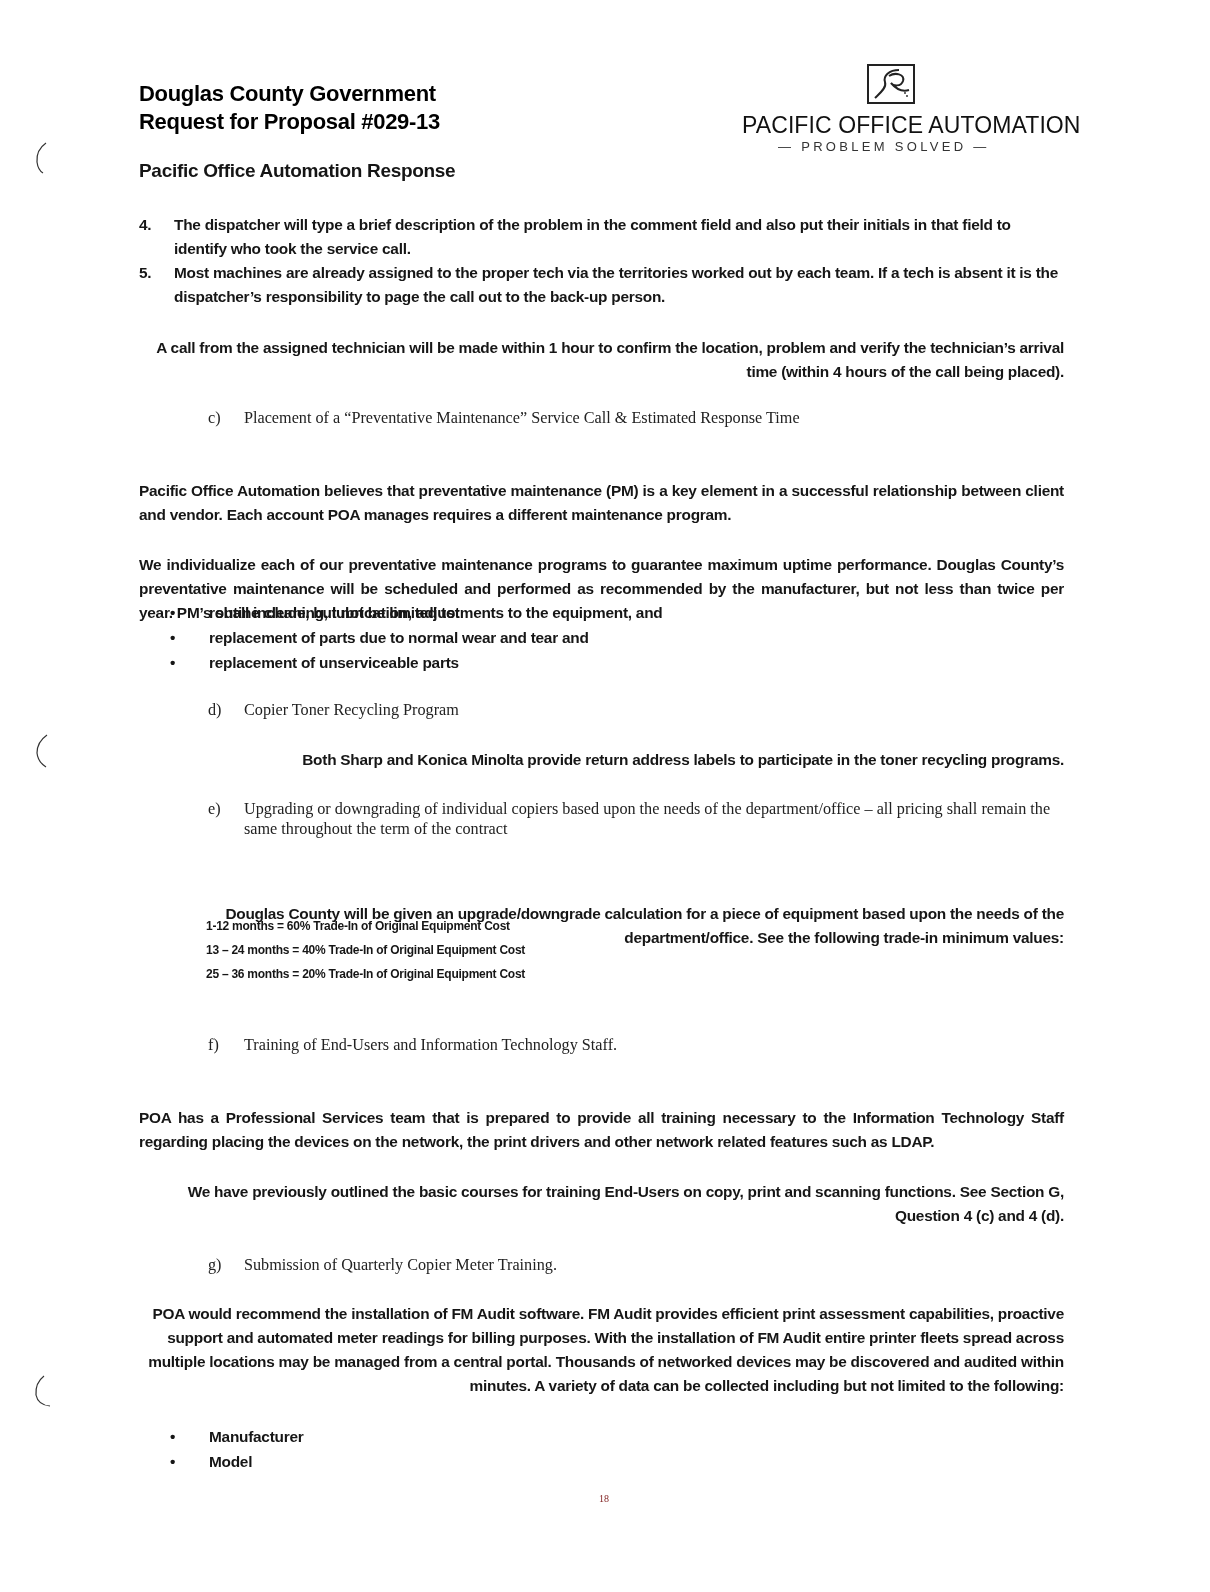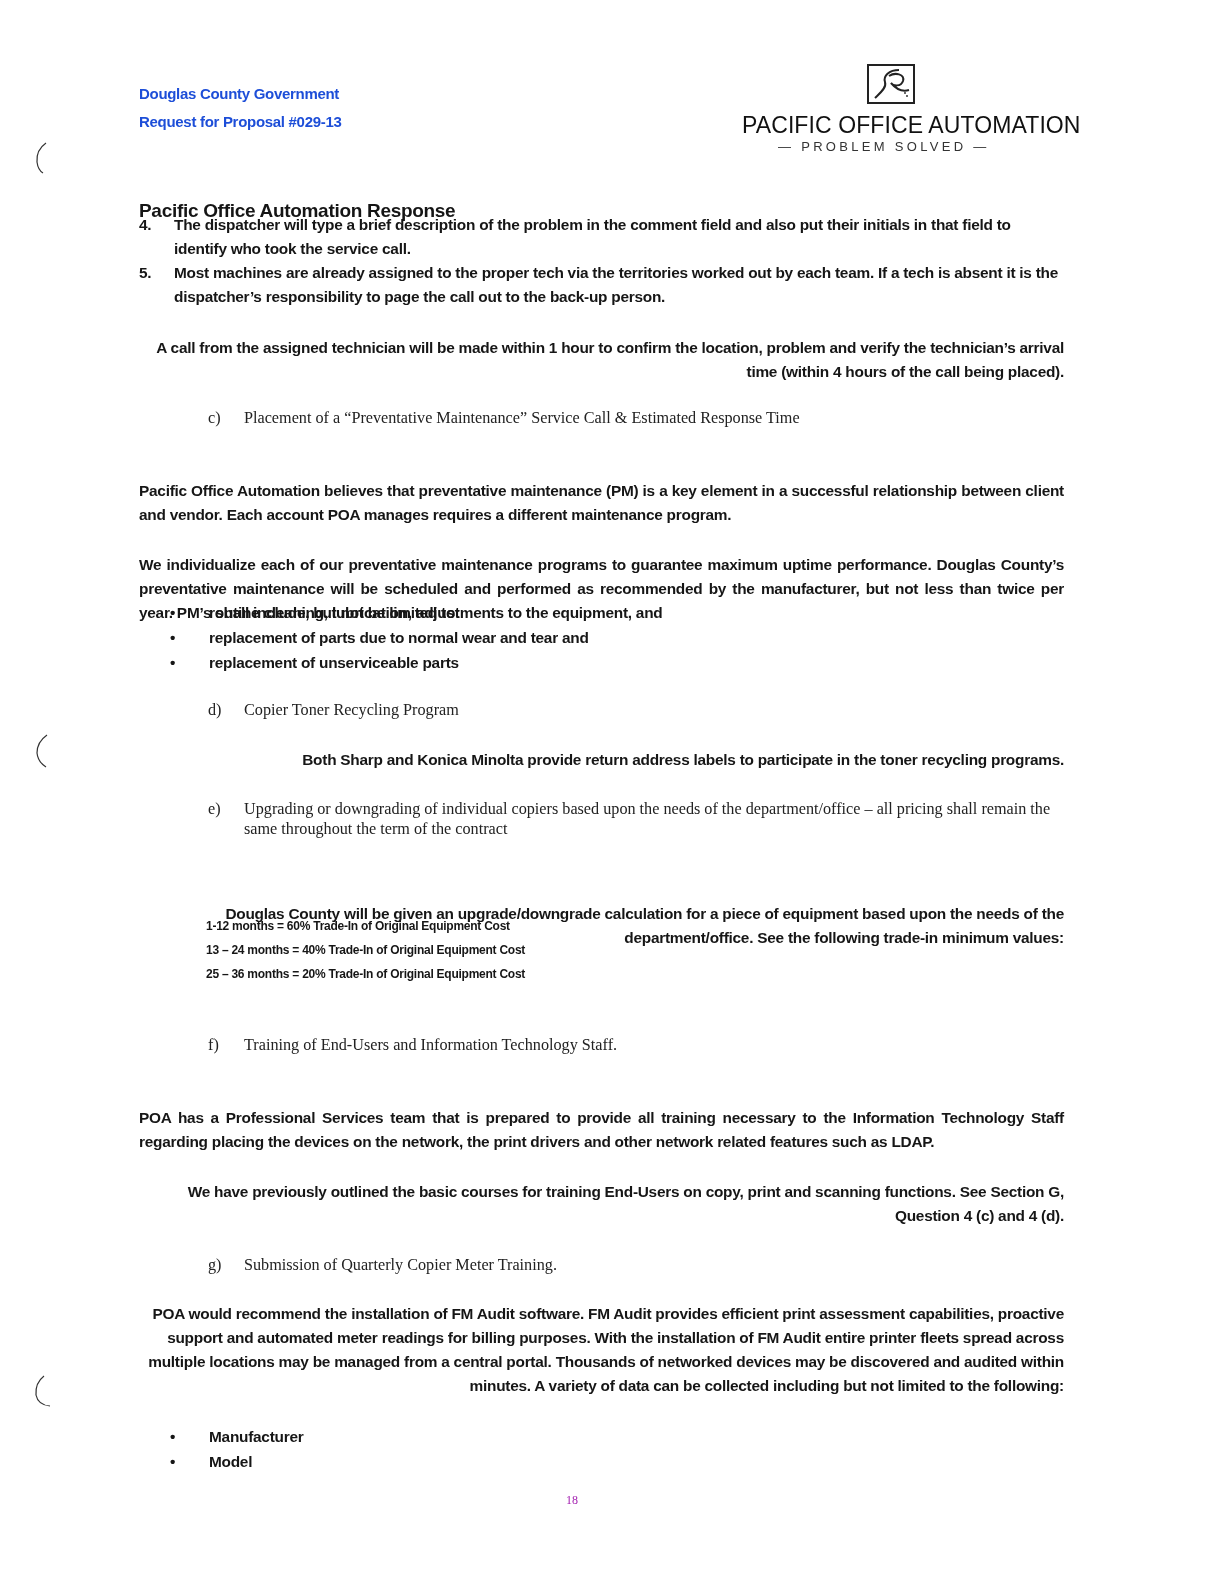--- a/index.html
+++ b/index.html
@@ -2,42 +2,42 @@
 <html><head>
 <meta charset="utf-8">
 <style>
   html, body { margin: 0; padding: 0; background: #ffffff; }
   body { width: 1210px; height: 1592px; position: relative; overflow: hidden; color: #111; }
   .sans { font-family: "Liberation Sans", "DejaVu Sans", sans-serif; }
   .serif { font-family: "Liberation Serif", "DejaVu Serif", serif; }
   .abs { position: absolute; }
 
   
-  .hdr-left { left: 139px; top: 80px; font-size: 15px; font-weight: bold; line-height: 28px; color: #1d4ed8; letter-spacing: -0.3px; }
-  .hdr-sub { left: 139px; top: 160px; font-size: 19px; font-weight: bold; color: #151515; letter-spacing: -0.3px; margin-top: 40px; }
+  .hdr-left { left: 139px; top: 80px; font-size: 22px; font-weight: bold; line-height: 28px; color: #000000; letter-spacing: -0.3px; }
+  .hdr-sub { left: 139px; top: 160px; font-size: 19px; font-weight: bold; color: #151515; letter-spacing: -0.3px; }
   .logo-box { left: 867px; top: 64px; width: 48px; height: 40px; border: 2px solid #222; box-sizing: border-box; }
   .logo-box svg { width: 100%; height: 100%; display: block; }
   .brand { left: 742px; top: 112px; font-size: 23px; color: #111; letter-spacing: 0.1px; }
   .tagline { left: 778px; top: 139px; font-size: 13px; color: #333; letter-spacing: 3.3px; }
 
   
   .para { position: absolute; left: 139px; width: 925px; font-size: 15.4px; font-weight: bold; line-height: 24px; color: #161616; letter-spacing: -0.25px; text-align: right; }
   .para.just { text-align: justify; text-align-last: left; margin-top: 24px; }
   .numlist { position: absolute; left: 139px; width: 925px; font-size: 15.4px; font-weight: bold; line-height: 24px; color: #161616; letter-spacing: -0.25px; }
   .numitem { display: flex; }
   .numitem .n { width: 35px; flex: 0 0 35px; }
   .numitem .t { flex: 1; }
   .subhead { position: absolute; left: 208px; width: 860px; font-size: 16.2px; line-height: 20px; color: #222; display: flex; }
   .subhead .l { width: 36px; flex: 0 0 36px; }
   .subhead .t { flex: 1; }
   .bullets { position: absolute; left: 170px; font-size: 15.4px; font-weight: bold; line-height: 25px; color: #161616; letter-spacing: -0.25px; }
   .bullet { display: flex; }
   .bullet .dot { width: 39px; flex: 0 0 39px; }
   .tradein { position: absolute; left: 206px; font-size: 12px; font-weight: bold; line-height: 24px; color: #161616; letter-spacing: -0.25px; }
-  .pagenum { left: 566px; top: 1493px; font-size: 12px; color: #a21caf; }
+  .pagenum { left: 599px; top: 1493px; font-size: 10px; color: #7f1d1d; }
 
   .margin-mark { position: absolute; width: 20px; height: 40px; }
 </style>
 </head>
 <body>
 
 <svg class="margin-mark" style="left:32px;top:140px;" viewBox="0 0 20 40">
     <path d="M14 3 Q4 10 5 22 Q6 30 11 33" fill="none" stroke="#333" stroke-width="1.2"></path>
   </svg>
 <svg class="margin-mark" style="left:32px;top:732px;" viewBox="0 0 20 40">

